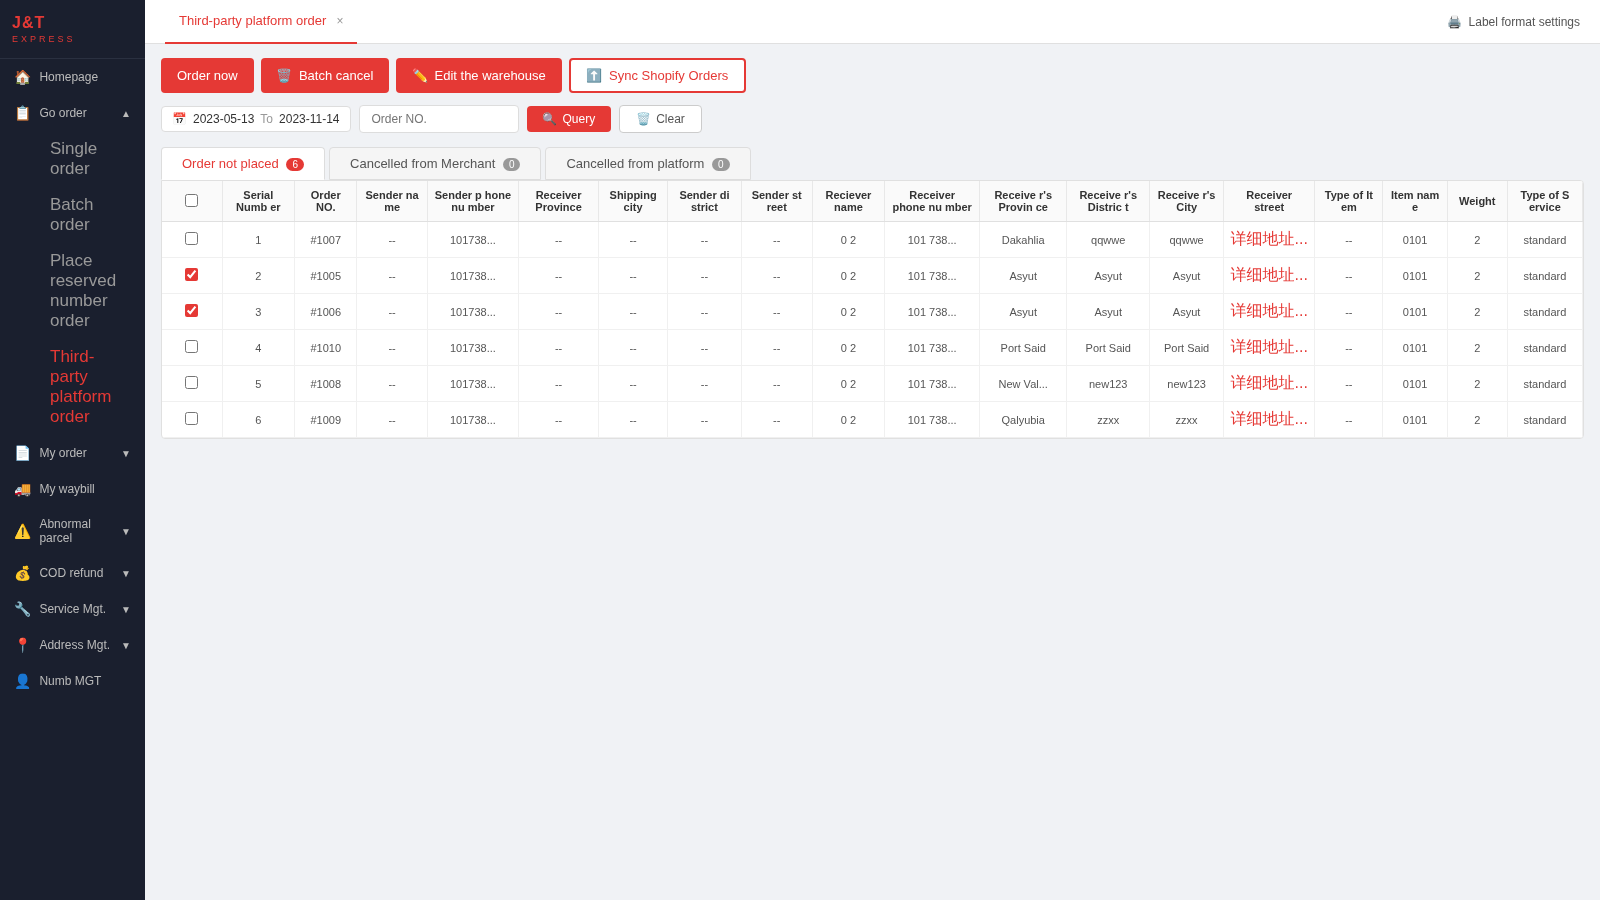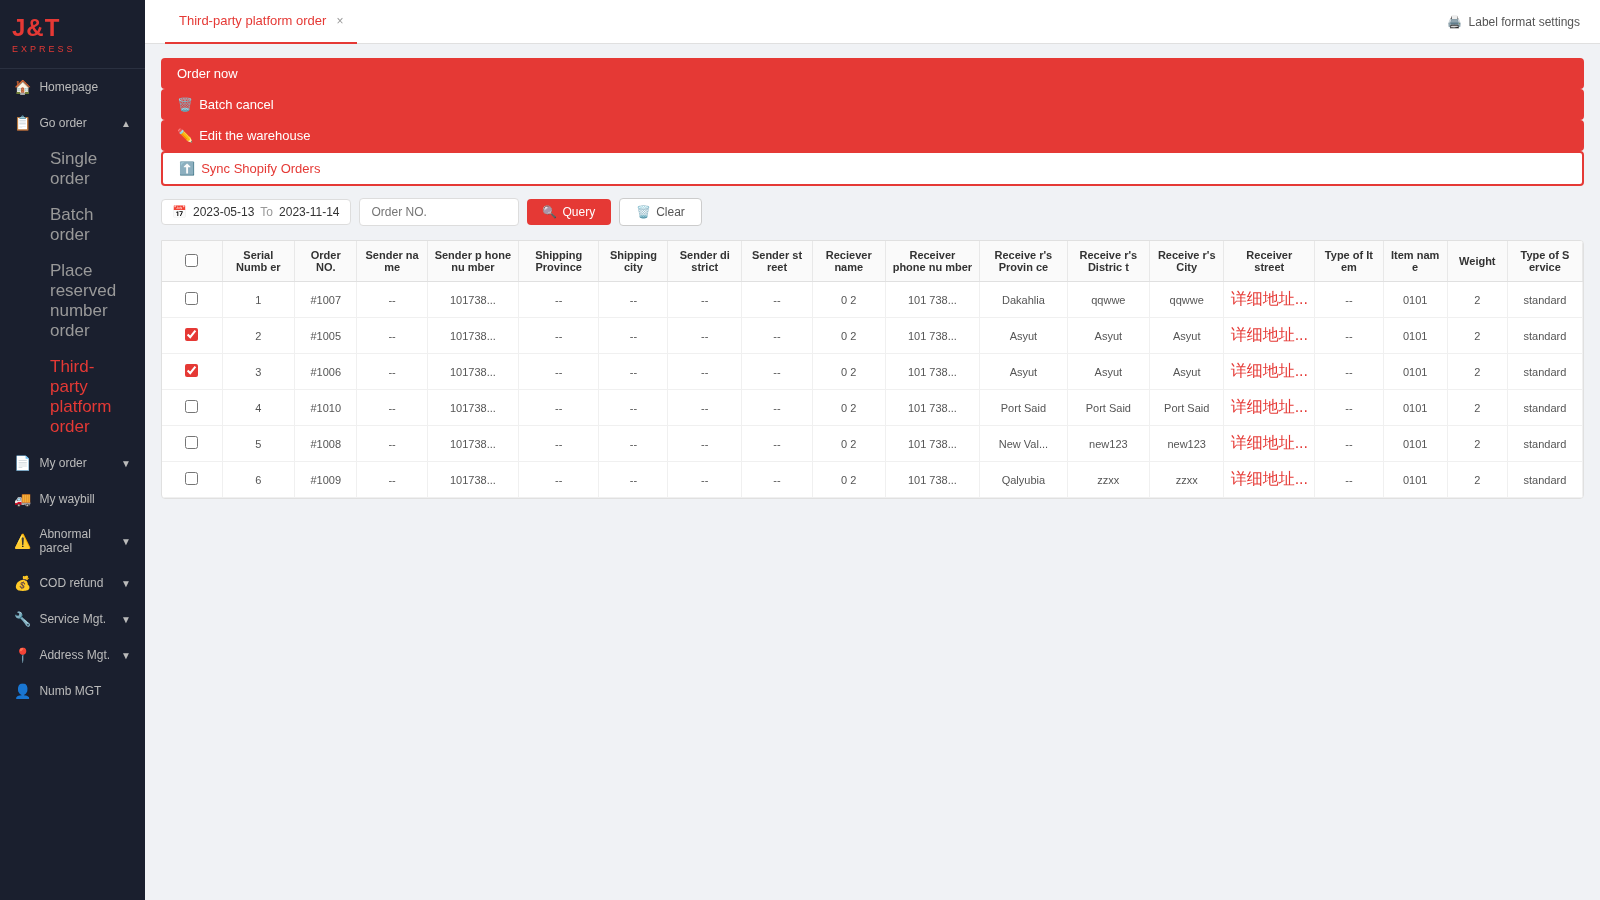--- a/index.html
+++ b/index.html
@@ -15,21 +15,21 @@
       flex-shrink: 0;
       height: 900px;
       overflow-y: auto;
     }
     .sidebar-logo {
       padding: 14px 12px;
       border-bottom: 1px solid #2a3040;
     }
     .logo-text {
       color: #e53935;
-      font-size: 24px;
+      font-size: 16px;
       font-weight: bold;
       letter-spacing: 1px;
     }
     .logo-sub {
       color: #e53935;
       font-size: 9px;
       letter-spacing: 3px;
       margin-top: 2px;
     }
     .sidebar-item {
@@ -98,23 +98,22 @@
     
     .content {
       flex: 1;
       padding: 14px 16px;
       overflow: auto;
     }
 
     
     .action-bar {
       display: flex;
-      gap: 0;
+      gap: 7px;
       margin-bottom: 12px;
-      flex-direction: column;
     }
     .btn {
       display: flex;
       align-items: center;
       gap: 6px;
       padding: 8px 16px;
       border-radius: 4px;
       font-size: 13px;
       cursor: pointer;
       border: none;
@@ -358,33 +357,47 @@
       <button class="btn-query">
         <span>🔍</span>
         <span>Query</span>
       </button>
       <button class="btn-clear">
         <span>🗑️</span>
         <span>Clear</span>
       </button>
     </div>
 
+    <div class="order-tabs">
+      <div class="order-tab active-order-tab">
+        <span>Order not placed</span>
+        <span class="badge">6</span>
+      </div>
+      <div class="order-tab">
+        <span>Cancelled from Merchant</span>
+        <span class="badge badge-gray">0</span>
+      </div>
+      <div class="order-tab">
+        <span>Cancelled from platform</span>
+        <span class="badge badge-gray">0</span>
+      </div>
+    </div>
 
     <div class="table-wrapper">
       <table>
         <thead>
           <tr>
             <th class="checkbox-cell">
               <input type="checkbox" style="">
             </th>
             <th>Serial Numb er</th>
             <th>Order NO.</th>
             <th>Sender na me</th>
             <th>Sender p hone nu mber</th>
-            <th>Shipping Province</th>
+            <th>Receiver Province</th>
             <th>Shipping city</th>
             <th>Sender di strict</th>
             <th>Sender st reet</th>
             <th>Reciever name</th>
             <th>Receiver phone nu mber</th>
             <th>Receive r's Provin ce</th>
             <th>Receive r's Distric t</th>
             <th>Receive r's City</th>
             <th>Receiver street</th>
             <th>Type of It em</th>

